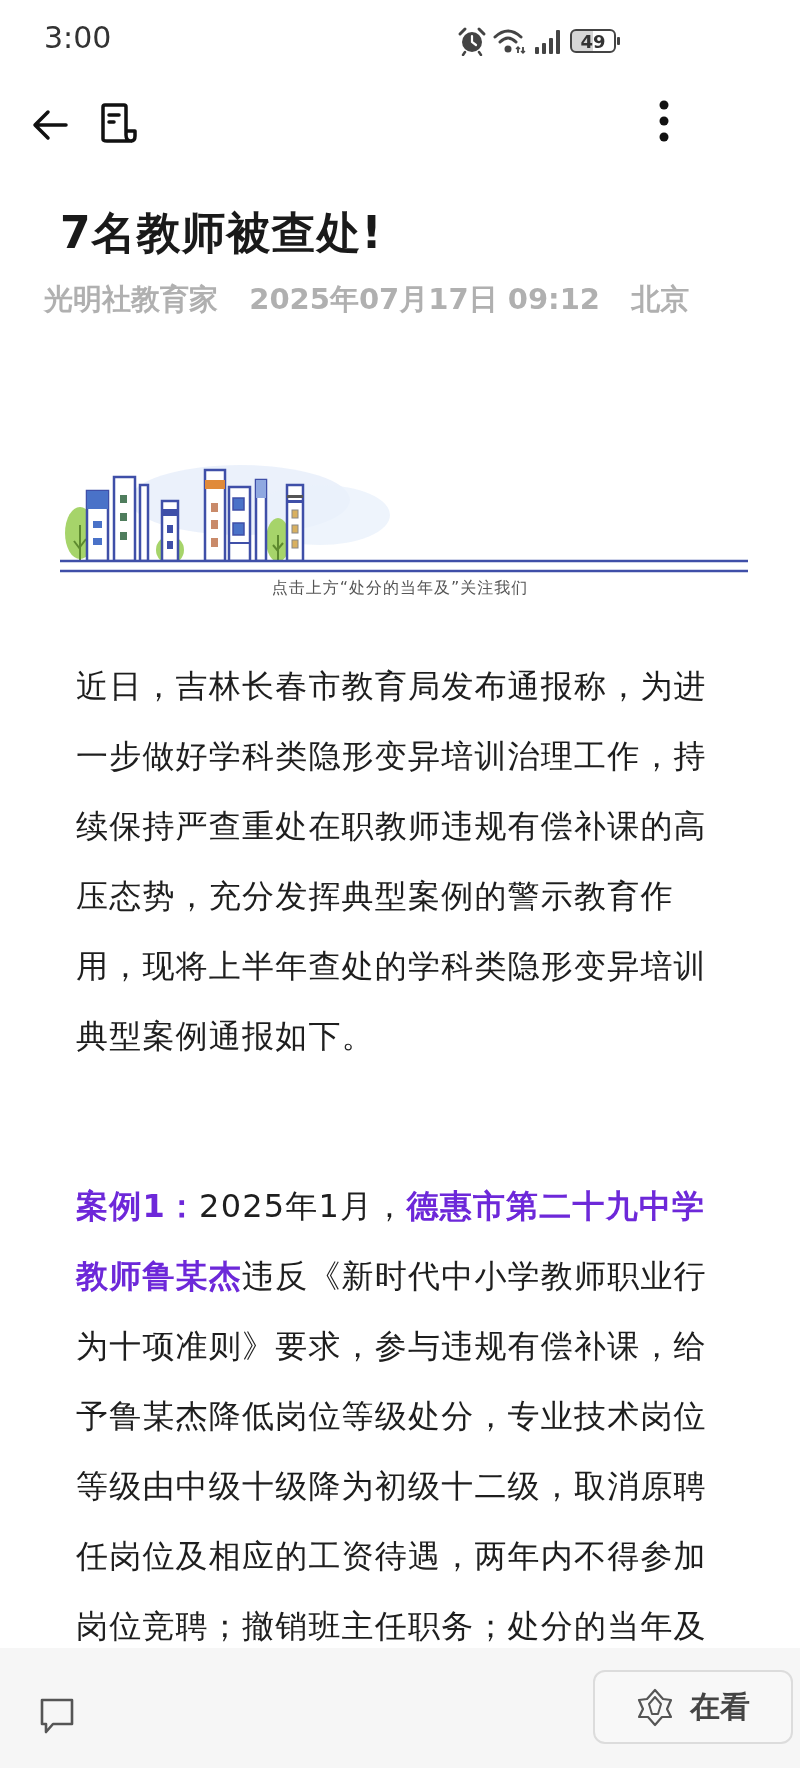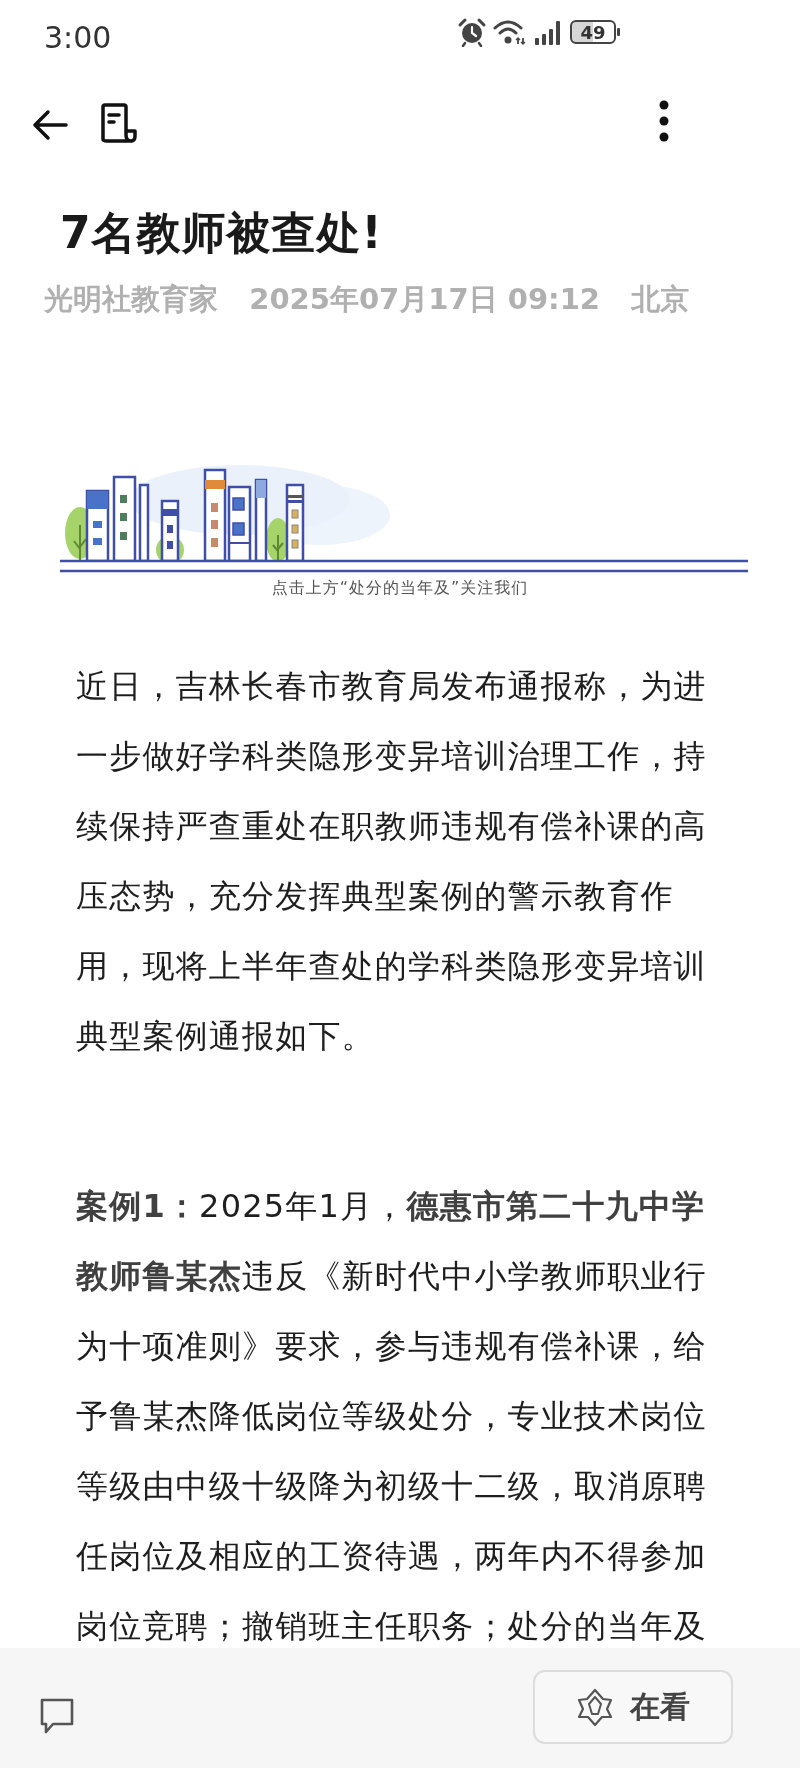--- a/index.html
+++ b/index.html
@@ -11,21 +11,21 @@
       position: relative;
     }
     .status-bar {
       position: absolute; top: 0; left: 0; width: 664px; height: 80px;
     }
     .status-time {
       position: absolute; left: 44px; top: 20px;
       font-size: 30px; color: #333; letter-spacing: 0px;
     }
     .status-icons {
-      position: absolute; right: 48px; top: 15px; height: 34px;
+      position: absolute; right: 48px; top: 24px; height: 34px;
       display: flex; align-items: center; gap: 5px;
     }
     .battery {
       position: relative; width: 46px; height: 24px;
       border: 2.5px solid #444; border-radius: 6px; box-sizing: border-box;
       display: flex; align-items: center; justify-content: center;
       font-size: 18px; font-weight: bold; color: #333;
       background: linear-gradient(to right, #d6d6d6 49%, #fff 49%);
     }
     .battery::after {
@@ -53,30 +53,30 @@
       position: absolute; left: 0; width: 800px; top: 578px; text-align: center;
       font-size: 16px; color: #555; letter-spacing: 1px;
     }
     .article {
       position: absolute; left: 61px; top: 636px; width: 680px;
       font-size: 32px; line-height: 70px; color: #1e1e1e;
       letter-spacing: 1.2px;
     }
     .article p { margin: 15px; }
     .article .gap { height: 70px; }
-    .article b { font-weight: bold; color: #404040; }
+    .article b { font-weight: bold; color: #6d28d9; }
     .bottom-bar {
       position: absolute; left: 0; top: 1648px; width: 800px; height: 120px;
       background: #f6f6f6;
     }
     .comment-btn {
       position: absolute; left: 38px; top: 48px; cursor: pointer;
     }
     .kandian-btn {
-      position: absolute; left: 533px; top: 22px; width: 200px; height: 74px;
+      position: absolute; left: 593px; top: 22px; width: 200px; height: 74px;
       box-sizing: border-box; border: 2px solid #dcdcdc; border-radius: 12px;
       background: #f8f8f8;
       display: flex; align-items: center; justify-content: center; gap: 16px;
       cursor: pointer;
     }
     .kandian-label { font-size: 30px; font-weight: bold; color: #444; }
   </style>
 </head>
 <body>
 

